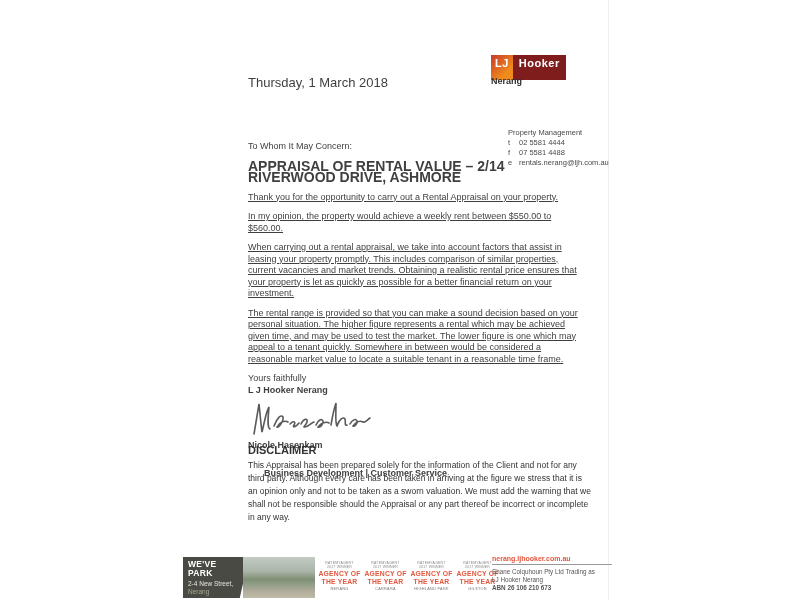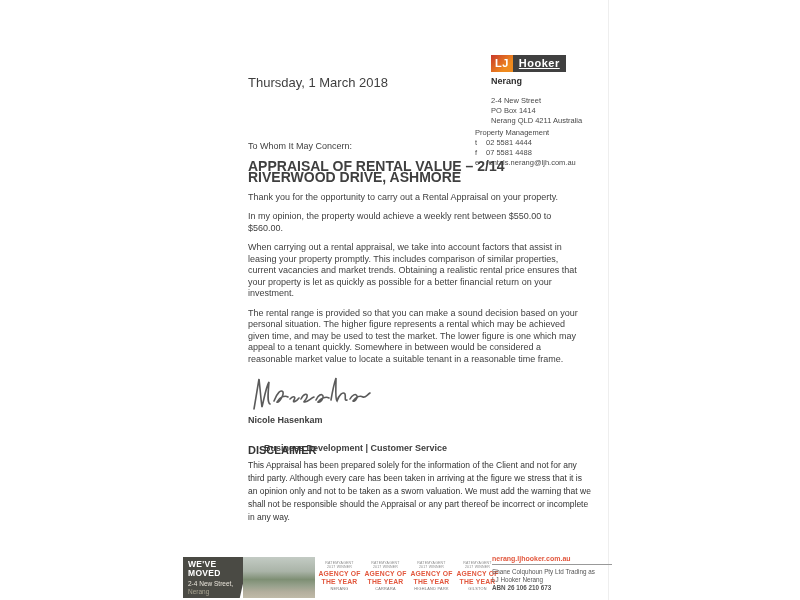--- a/index.html
+++ b/index.html
@@ -2,37 +2,37 @@
 <html><head>
 <meta charset="utf-8">
 <style>
   html,body{margin:0;padding:0;background:#ffffff;}
   body{width:800px;height:600px;position:relative;overflow:hidden;
        font-family:"Liberation Sans", sans-serif;color:#3f3f3f;}
   .page{position:absolute;left:0;top:0;width:800px;height:600px;background:#fff;}
   .scan-edge{position:absolute;left:608px;top:0;width:1px;height:600px;background:#eeeeee;}
 
   
-  .logo{position:absolute;left:491px;top:55px;display:flex;height:17px;}
+  .logo{position:absolute;left:491px;top:55px;display:flex;height:25px;}
   .logo-lj{background:linear-gradient(135deg,#c8392b 0%,#ef8a1d 70%);color:#fff;
            font-weight:bold;font-size:11px;line-height:17px;padding:0 4px;letter-spacing:0.5px;}
-  .logo-hooker{background:#404040;color:#fff;font-weight:bold;font-size:11px;
-           line-height:17px;padding:0 6px;letter-spacing:0.5px;text-decoration:underline;}
+  .logo-hooker{background:#7f1d1d;color:#fff;font-weight:bold;font-size:11px;
+           line-height:17px;padding:0 6px;letter-spacing:0.5px;}
   .office-name{position:absolute;left:491px;top:76px;font-size:9px;font-weight:bold;color:#2f2f2f;}
   .addr{position:absolute;left:491px;top:96px;font-size:7.5px;line-height:10px;color:#4a4a4a;}
-  .dept{position:absolute;left:475px;top:128px;font-size:7.5px;line-height:10px;color:#4a4a4a;}
+  .dept{position:absolute;left:508px;top:128px;font-size:7.5px;line-height:10px;color:#4a4a4a;}
   .contact-row{display:flex;gap:5px;}
   .contact-label{width:6px;}
 
   
   .date{position:absolute;left:248px;top:75px;font-size:13px;}
   .letter-col{position:absolute;left:248px;top:141px;width:332px;font-size:9px;line-height:11.5px;}
   .salutation{margin:0 0 8px 0;}
   .subject{margin:0 0 8px 0;font-weight:bold;font-size:14px;}
-  .para{margin:0 0 8px 0;}
+  .para{margin:0 0 8px 0;text-decoration:underline;}
   .closing-block{margin:4px 0 0 0;}
   .company-line{font-weight:bold;}
   .signature{margin:2px 0 0 0;height:42px;}
   .sig-name{font-weight:bold;margin:0;}
   .sig-title{font-weight:bold;margin:16px;}
 
   
   .disclaimer{position:absolute;left:248px;top:444px;width:344px;font-size:8.5px;line-height:13px;color:#333;}
   .disclaimer-h{font-weight:bold;font-size:11px;margin:0 0 2px 0;}
 
@@ -63,25 +63,20 @@
   <div class="scan-edge"></div>
 
   <div class="date">Thursday, 1 March 2018</div>
 
   <div class="logo">
     <span class="logo-lj">LJ</span>
     <span class="logo-hooker">Hooker</span>
   </div>
   <div class="office-name">Nerang</div>
 
-  <div class="addr">
-    <div>2-4 New Street</div>
-    <div>PO Box 1414</div>
-    <div>Nerang QLD 4211 Australia</div>
-  </div>
 
   <div class="dept">
     <div>Property Management</div>
     <div class="contact-row">
       <span class="contact-label">t</span>
       <span>02 5581 4444</span>
     </div>
     <div class="contact-row">
       <span class="contact-label">f</span>
       <span>07 5581 4488</span>
@@ -93,20 +88,24 @@
   </div>
 
   <div class="letter-col">
     <p class="salutation">To Whom It May Concern:</p>
     <p class="subject">APPRAISAL OF RENTAL VALUE – 2/14 RIVERWOOD DRIVE, ASHMORE</p>
     <p class="para">Thank you for the opportunity to carry out a Rental Appraisal on your property.</p>
     <p class="para">In my opinion, the property would achieve a weekly rent between $550.00 to $560.00.</p>
     <p class="para">When carrying out a rental appraisal, we take into account factors that assist in leasing your property promptly. This includes comparison of similar properties, current vacancies and market trends. Obtaining a realistic rental price ensures that your property is let as quickly as possible for a better financial return on your investment.</p>
     <p class="para">The rental range is provided so that you can make a sound decision based on your personal situation. The higher figure represents a rental which may be achieved given time, and may be used to test the market. The lower figure is one which may appeal to a tenant quickly. Somewhere in between would be considered a reasonable market value to locate a suitable tenant in a reasonable time frame.</p>
 
+    <div class="closing-block">
+      <div>Yours faithfully</div>
+      <div class="company-line">L J Hooker Nerang</div>
+    </div>
 
     <div class="signature">
       <svg width="140" height="42" viewBox="0 0 140 42">
         <g fill="none" stroke="#5a5a5a" stroke-width="1.6" stroke-linecap="round">
           <path d="M6,36 C8,24 10,12 11,6 C12,14 13,28 14,34 C16,26 18,14 21,9 C20,20 19,30 22,31"></path>
           <path d="M26,28 C29,20 33,16 35,19 C36,22 31,30 29,29 C31,24 37,22 40,24"></path>
           <path d="M42,26 C46,22 48,24 46,27 C44,30 48,29 51,25"></path>
           <path d="M53,26 C56,20 60,20 59,24 C58,28 54,29 57,29 C60,29 63,25 66,24"></path>
           <path d="M68,27 C70,22 74,20 75,23 C76,26 72,30 70,29 C73,25 78,23 81,25"></path>
           <path d="M83,27 C85,15 87,8 88,5 C88,16 87,26 89,28 C91,22 95,18 97,21 C98,24 96,28 99,27"></path>
@@ -120,21 +119,21 @@
   </div>
 
   <div class="disclaimer">
     <p class="disclaimer-h">DISCLAIMER</p>
     <div>This Appraisal has been prepared solely for the information of the Client and not for any third party.  Although every care has been taken in arriving at the figure we stress that it is an opinion only and not to be taken as a sworn valuation. We must add the warning that we shall not be responsible should the Appraisal or any part thereof be incorrect or incomplete in any way.</div>
   </div>
 
   <div class="footer">
     <div class="moved-box">
       <div class="moved-line">WE'VE</div>
-      <div class="moved-line">MOVED</div>
+      <div class="moved-line">PARK</div>
       <div class="moved-addr">2-4 New Street,</div>
       <div class="moved-suburb">Nerang</div>
     </div>
     <div class="office-photo"></div>
 
     <div class="badges">
       <div class="badge">
         <div class="badge-micro">RATEMYAGENT</div>
         <div class="badge-micro">2017 WINNER</div>
         <div class="badge-title">AGENCY OF</div>

